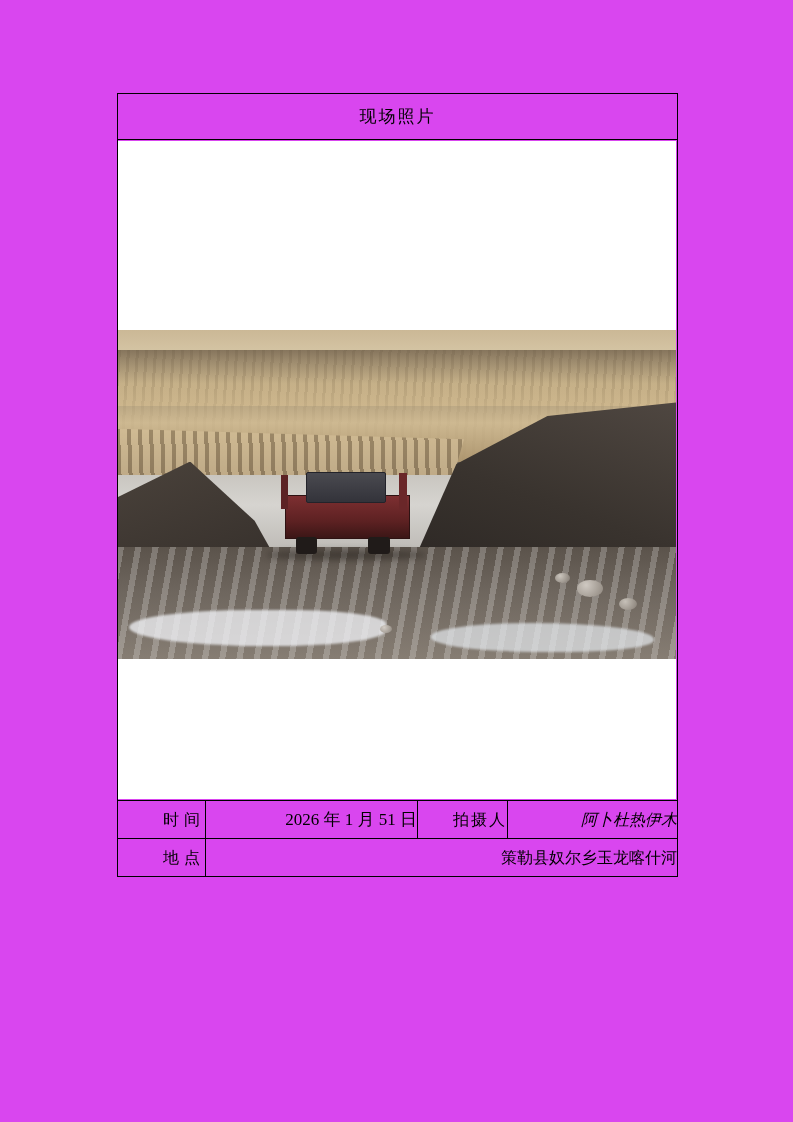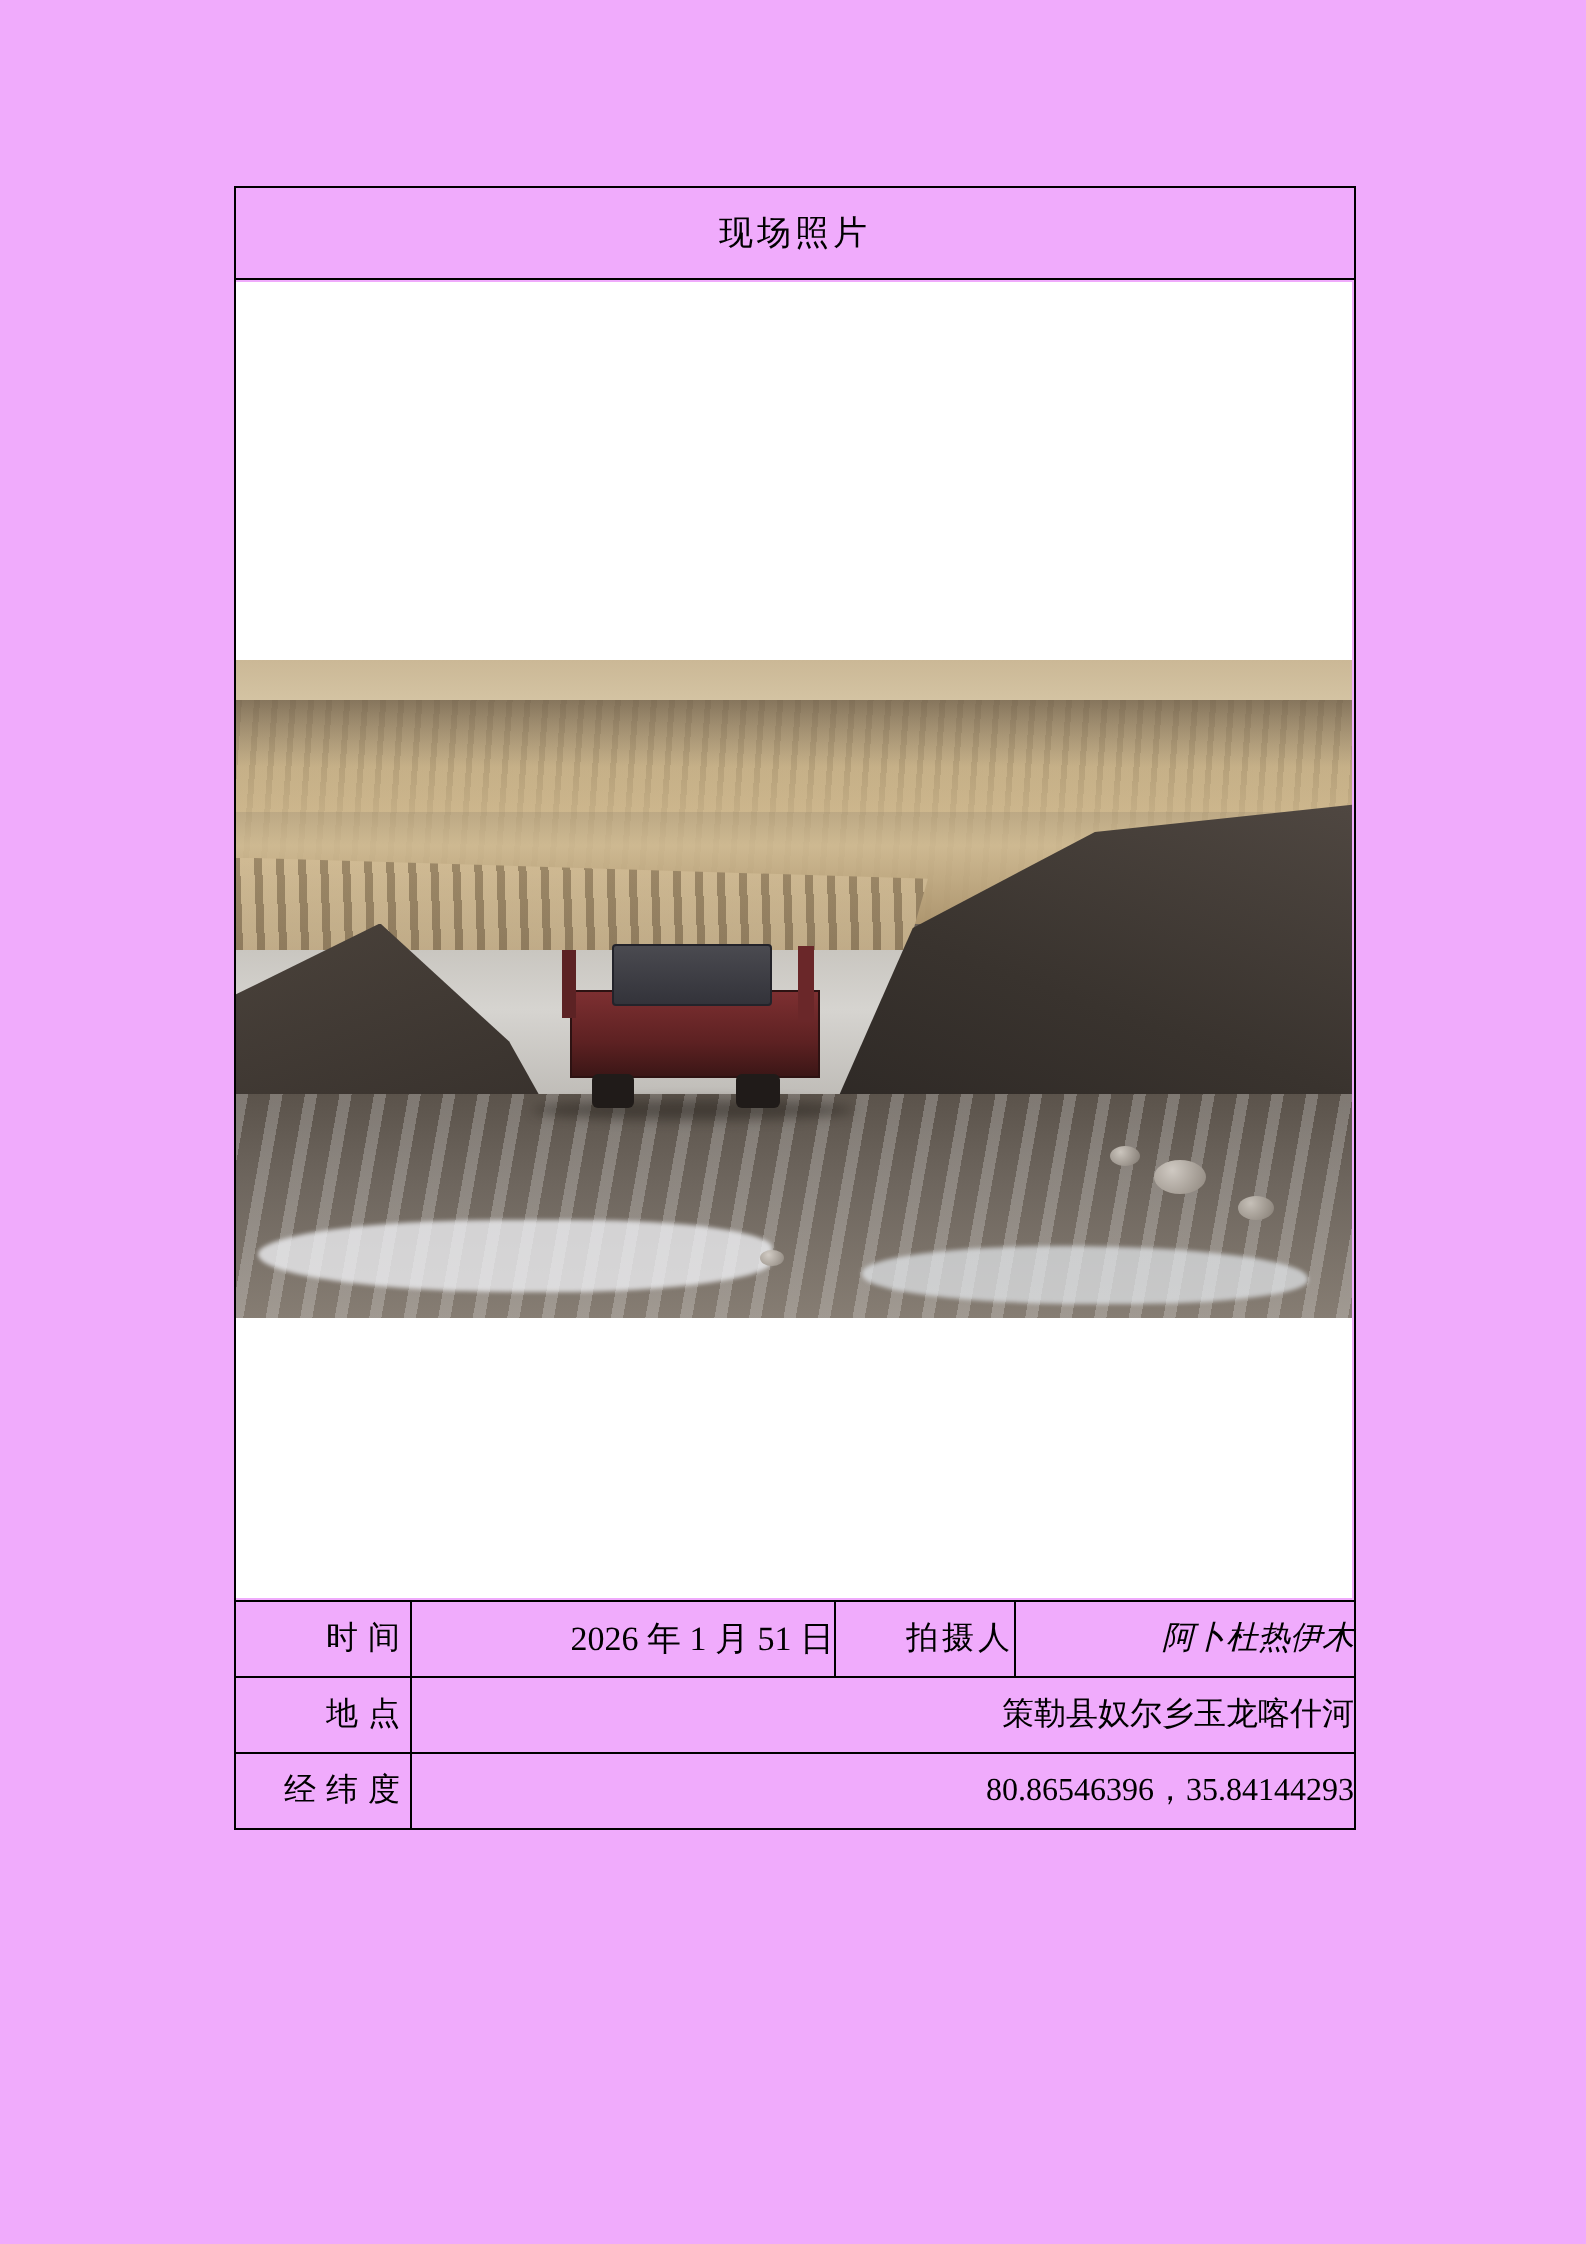--- a/index.html
+++ b/index.html
@@ -14,21 +14,21 @@
     font-family: "Liberation Serif", "DejaVu Serif", serif;
     color: #000000;
     overflow: hidden;
   }
 
   .page {
     position: absolute;
     left: 0; top: 0;
     width: 793px;
     height: 1122px;
-    background: #f0abfc;
+    background: #d946ef;
   }
 
   .doc-table {
     position: absolute;
     left: 117px;
     top: 93px;
     width: 560px;
     border-collapse: collapse;
     table-layout: fixed;
   }
@@ -301,23 +301,15 @@
           </td>
       </tr>
       <tr class="info-row">
         <td class="lbl">
             <span class="cell-text">地点</span>
           </td>
         <td colspan="3">
             <span class="cell-text">策勒县奴尔乡玉龙喀什河</span>
           </td>
       </tr>
-      <tr class="info-row">
-        <td class="lbl">
-            <span class="cell-text">经纬度</span>
-          </td>
-        <td colspan="3">
-            <span class="cell-text">80.86546396，35.84144293</span>
-          </td>
-      </tr>
     </tbody>
   </table>
 </div>
 
 </body></html>

